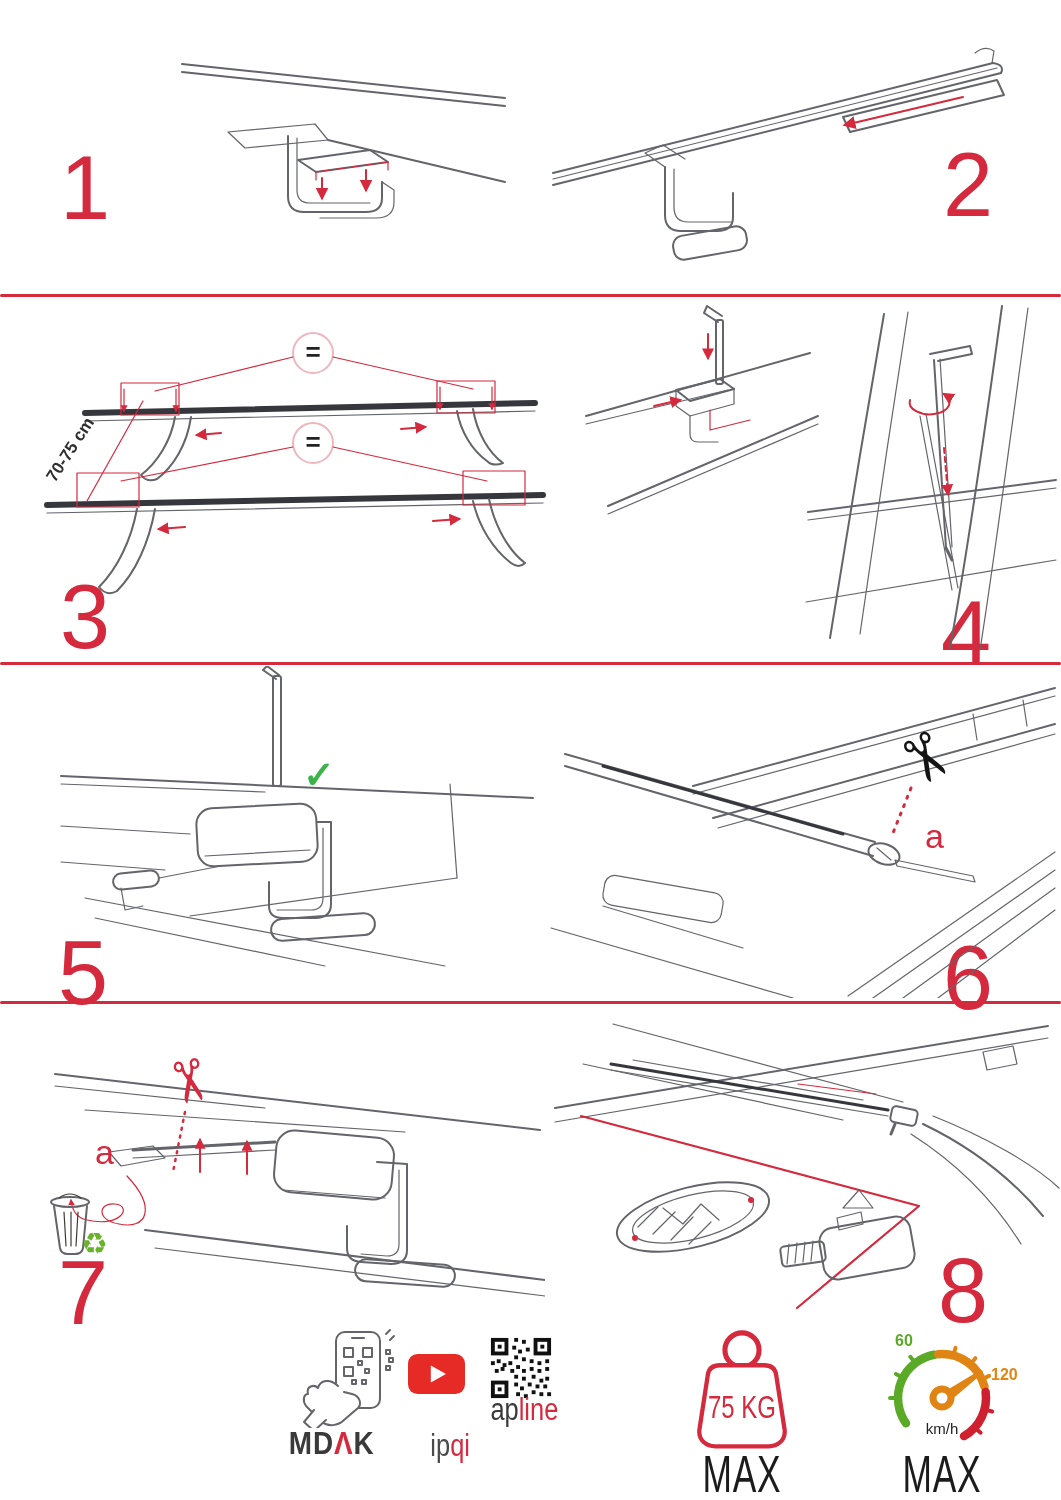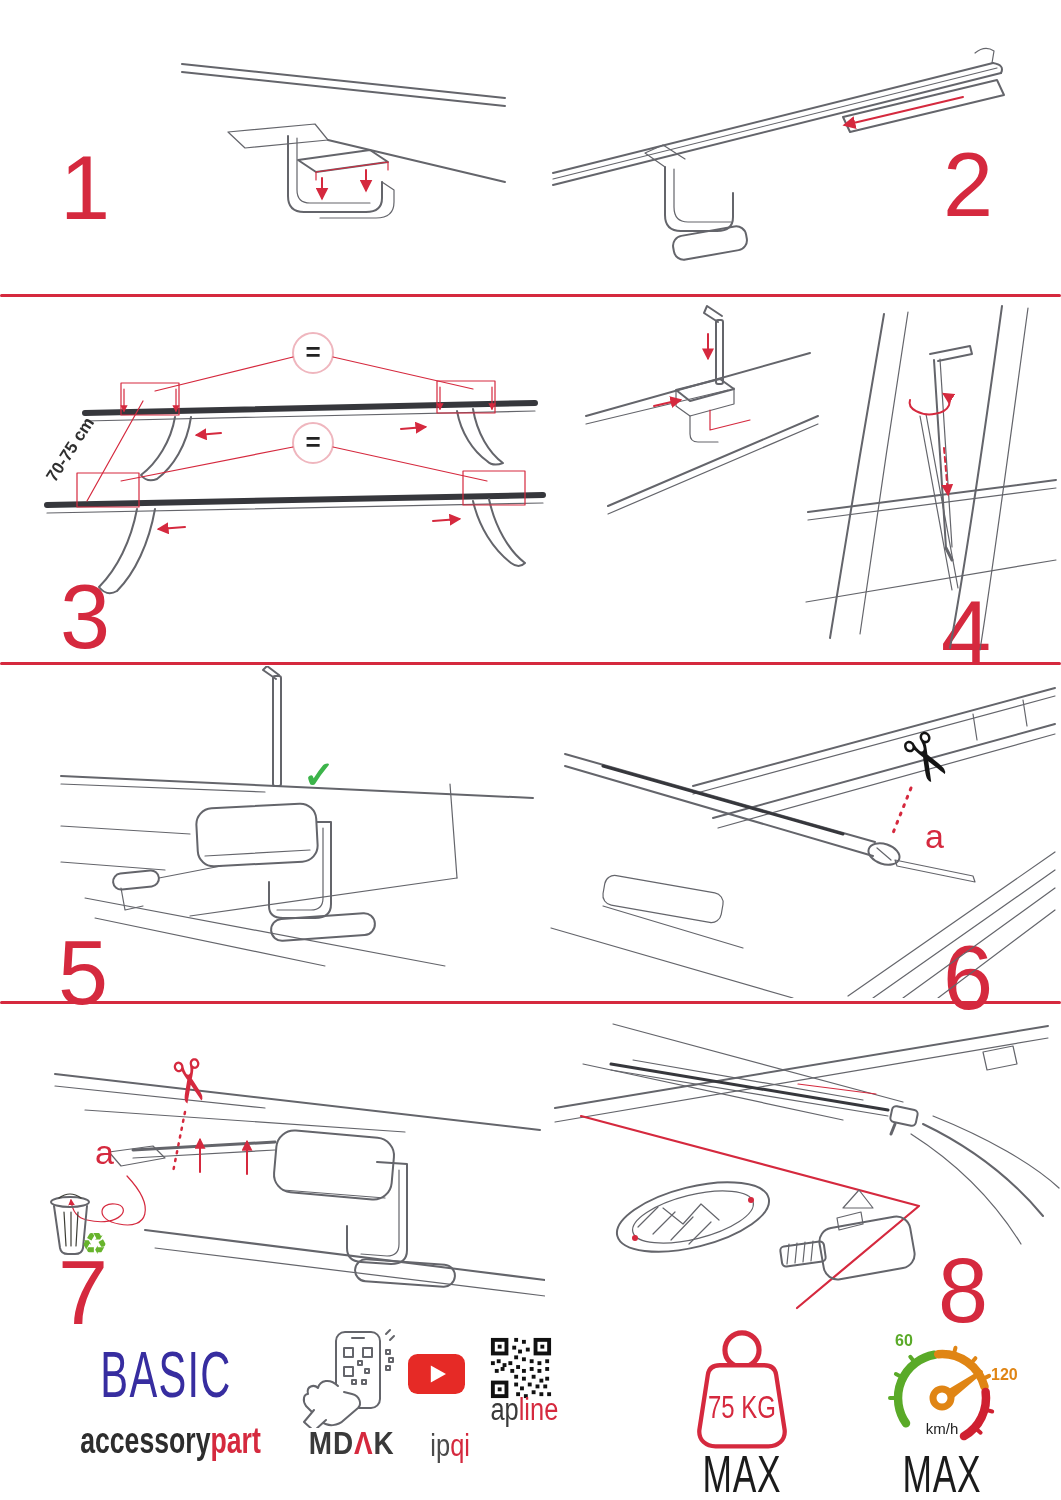--- a/index.html
+++ b/index.html
@@ -313,28 +313,20 @@
     </g>
     <g>
       <rect x="278" y="210" width="92" height="52" rx="14" transform="rotate(-10 324 236)"></rect>
       <path d="M300,196 L316,178 L330,196 Z" class="w1"></path>
       <path d="M294,206 L318,200 L320,212 L296,218 Z" class="w1"></path>
       <rect x="238" y="232" width="44" height="20" rx="4" transform="rotate(-8 260 242)"></rect>
       <path d="M246,232 L244,252 M254,231 L252,251 M262,230 L260,250 M270,229 L268,249" class="w1"></path>
     </g>
   </svg>
 
-  <div class="lbl" style="left:60px;top:1338px;width:212px">
-    <span class="cx" style="transform:scaleX(.65);font-size:64px;letter-spacing:2px;color:#372da0;font-weight:400">BASIC</span>
-  </div>
-  <div class="lbl" style="left:45px;top:1420px;width:242px">
-    <span class="cx" style="transform:scaleX(.72);font-size:37px;font-weight:700">
-      <span style="color:#2d2d2d">accessory</span><span style="color:#d5293e">part</span>
-    </span>
-  </div>
 
   <svg class="ill art" style="left:302px;top:1328px" width="95" height="100" viewBox="0 0 95 100">
     <g style="stroke:#2f3033;stroke-width:3">
       <rect x="34" y="4" width="44" height="76" rx="9" style="fill:#fff"></rect>
       <line x1="50" y1="10" x2="62" y2="10" style="stroke-width:2"></line>
       <path d="M36,58 C28,50 18,52 16,60 C12,56 4,58 6,66 C2,66 0,72 4,78 L20,94 C26,99 36,98 42,92 L56,80 C60,76 58,68 50,66 L42,64" style="fill:#fff"></path>
       <path d="M12,82 L2,94 L12,103 L24,92" style="fill:#fff"></path>
       <path d="M84,6 L88,2 M88,12 L92,8" style="stroke-width:2"></path>
     </g>
     <g style="stroke:#2f3033;stroke-width:2">
@@ -345,21 +337,21 @@
     <g style="fill:#2f3033;stroke:none">
       <rect x="56" y="33" width="4" height="4"></rect>
         <rect x="63" y="41" width="4" height="4"></rect>
       <rect x="50" y="52" width="4" height="4"></rect>
         <rect x="60" y="52" width="4" height="4"></rect>
       <rect x="84" y="22" width="4" height="4"></rect>
         <rect x="87" y="30" width="4" height="4"></rect>
       <rect x="84" y="38" width="4" height="4"></rect>
     </g>
   </svg>
-  <div class="lbl" style="left:296px;top:1426px;width:112px">
+  <div class="lbl" style="left:276px;top:1426px;width:112px">
     <span class="cx" style="transform:scaleX(.9);font-size:31px;font-weight:700;letter-spacing:1px">
       <span style="color:#3a3a3a">MD</span><span style="color:#d5293e">Λ</span><span style="color:#3a3a3a">K</span>
     </span>
   </div>
 
   <svg class="ill" style="left:408px;top:1354px" width="57" height="40" viewBox="0 0 60 42">
     <rect width="60" height="42" rx="10" style="fill:#e62a26"></rect>
     <path d="M24,12 L24,30 L40,21 Z" style="fill:#fff"></path>
   </svg>
   <div class="lbl" style="left:412px;top:1428px;width:76px">

